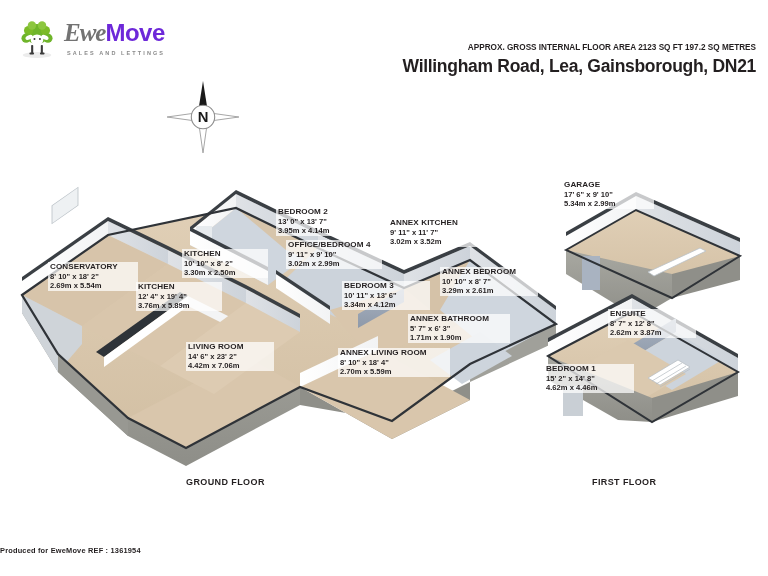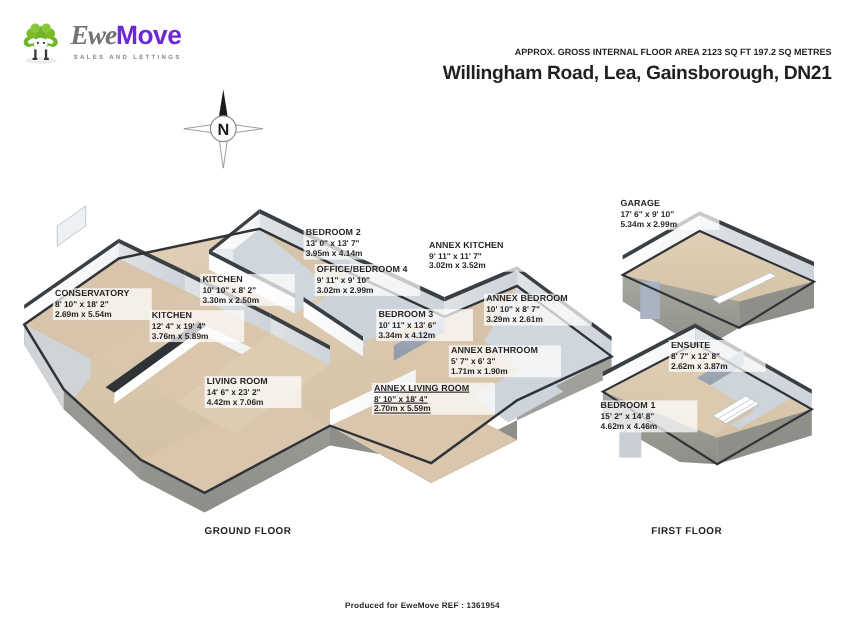--- a/index.html
+++ b/index.html
@@ -33,21 +33,21 @@
   .rlabel{position:absolute;text-align:left;line-height:9.6px;
           background:rgba(255,255,255,0.72);padding:0 2px;white-space:nowrap;}
   .rlabel .nm{font-size:8.1px;font-weight:bold;letter-spacing:0.1px;display:block;}
   .rlabel .d1{font-size:7.6px;font-weight:bold;display:block;}
   .rlabel .d2{font-size:7.6px;font-weight:bold;display:block;}
 
   
   .fcap{position:absolute;font-size:9px;font-weight:bold;letter-spacing:0.4px;}
   #ground-cap{left:186px;top:477px;text-align:right;}
   #first-cap{left:592px;top:477px;}
-  #footer{position:absolute;left:0;right:0;top:546px;text-align:center;
+  #footer{position:absolute;left:0;right:0;top:546px;text-align:left;
           font-size:7.4px;font-weight:bold;letter-spacing:0.2px;color:#231f20;}
 </style>
 </head>
 <body>
 
 <div id="logo">
   <svg class="sheep" viewBox="0 0 100 100">
     <ellipse cx="50" cy="88" rx="34" ry="7" fill="#ececec"></ellipse>
     <path d="M50 14c-14 0-26 10-26 24s11 24 26 24 26-10 26-24S64 14 50 14z" fill="#6fb52a"></path>
     <circle cx="30" cy="30" r="11" fill="#7cbb27"></circle>
@@ -271,21 +271,21 @@
 <div class="rlabel" style="left:440px;top:267px;width:94px;">
   <span class="nm">ANNEX BEDROOM</span>
   <span class="d1">10' 10" x 8' 7"</span>
   <span class="d2">3.29m x 2.61m</span>
 </div>
 <div class="rlabel" style="left:408px;top:314px;width:98px;">
   <span class="nm">ANNEX BATHROOM</span>
   <span class="d1">5' 7" x 6' 3"</span>
   <span class="d2">1.71m x 1.90m</span>
 </div>
-<div class="rlabel" style="left:338px;top:348px;width:108px;text-decoration:underline;">
+<div class="rlabel" style="left:338px;top:348px;width:108px;">
   <span class="nm">ANNEX LIVING ROOM</span>
   <span class="d1">8' 10" x 18' 4"</span>
   <span class="d2">2.70m x 5.59m</span>
 </div>
 <div class="rlabel" style="left:562px;top:180px;width:88px;">
   <span class="nm">GARAGE</span>
   <span class="d1">17' 6" x 9' 10"</span>
   <span class="d2">5.34m x 2.99m</span>
 </div>
 <div class="rlabel" style="left:608px;top:309px;width:84px;">

